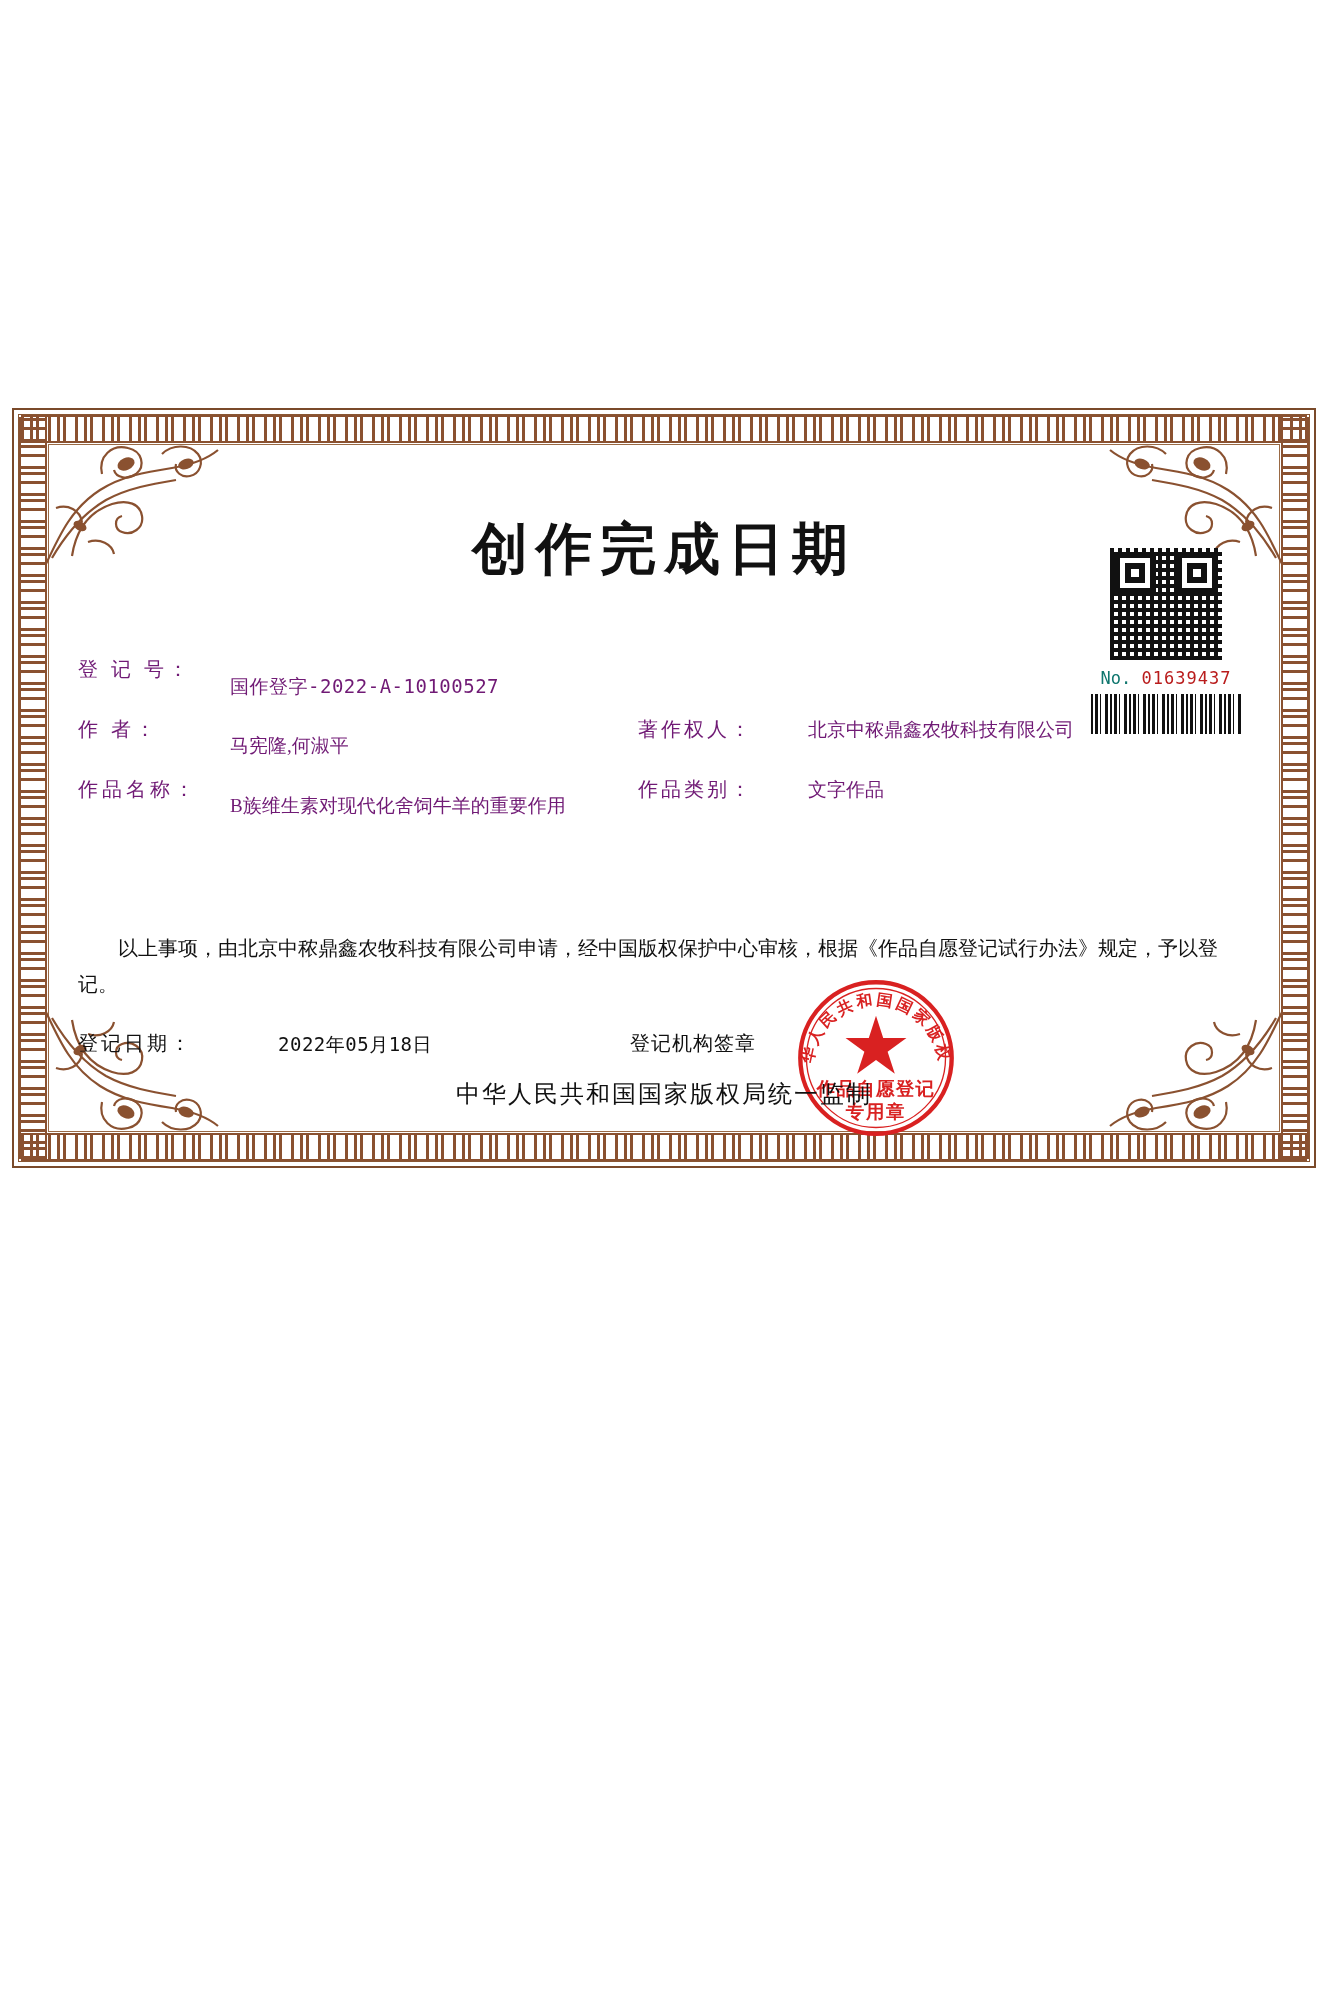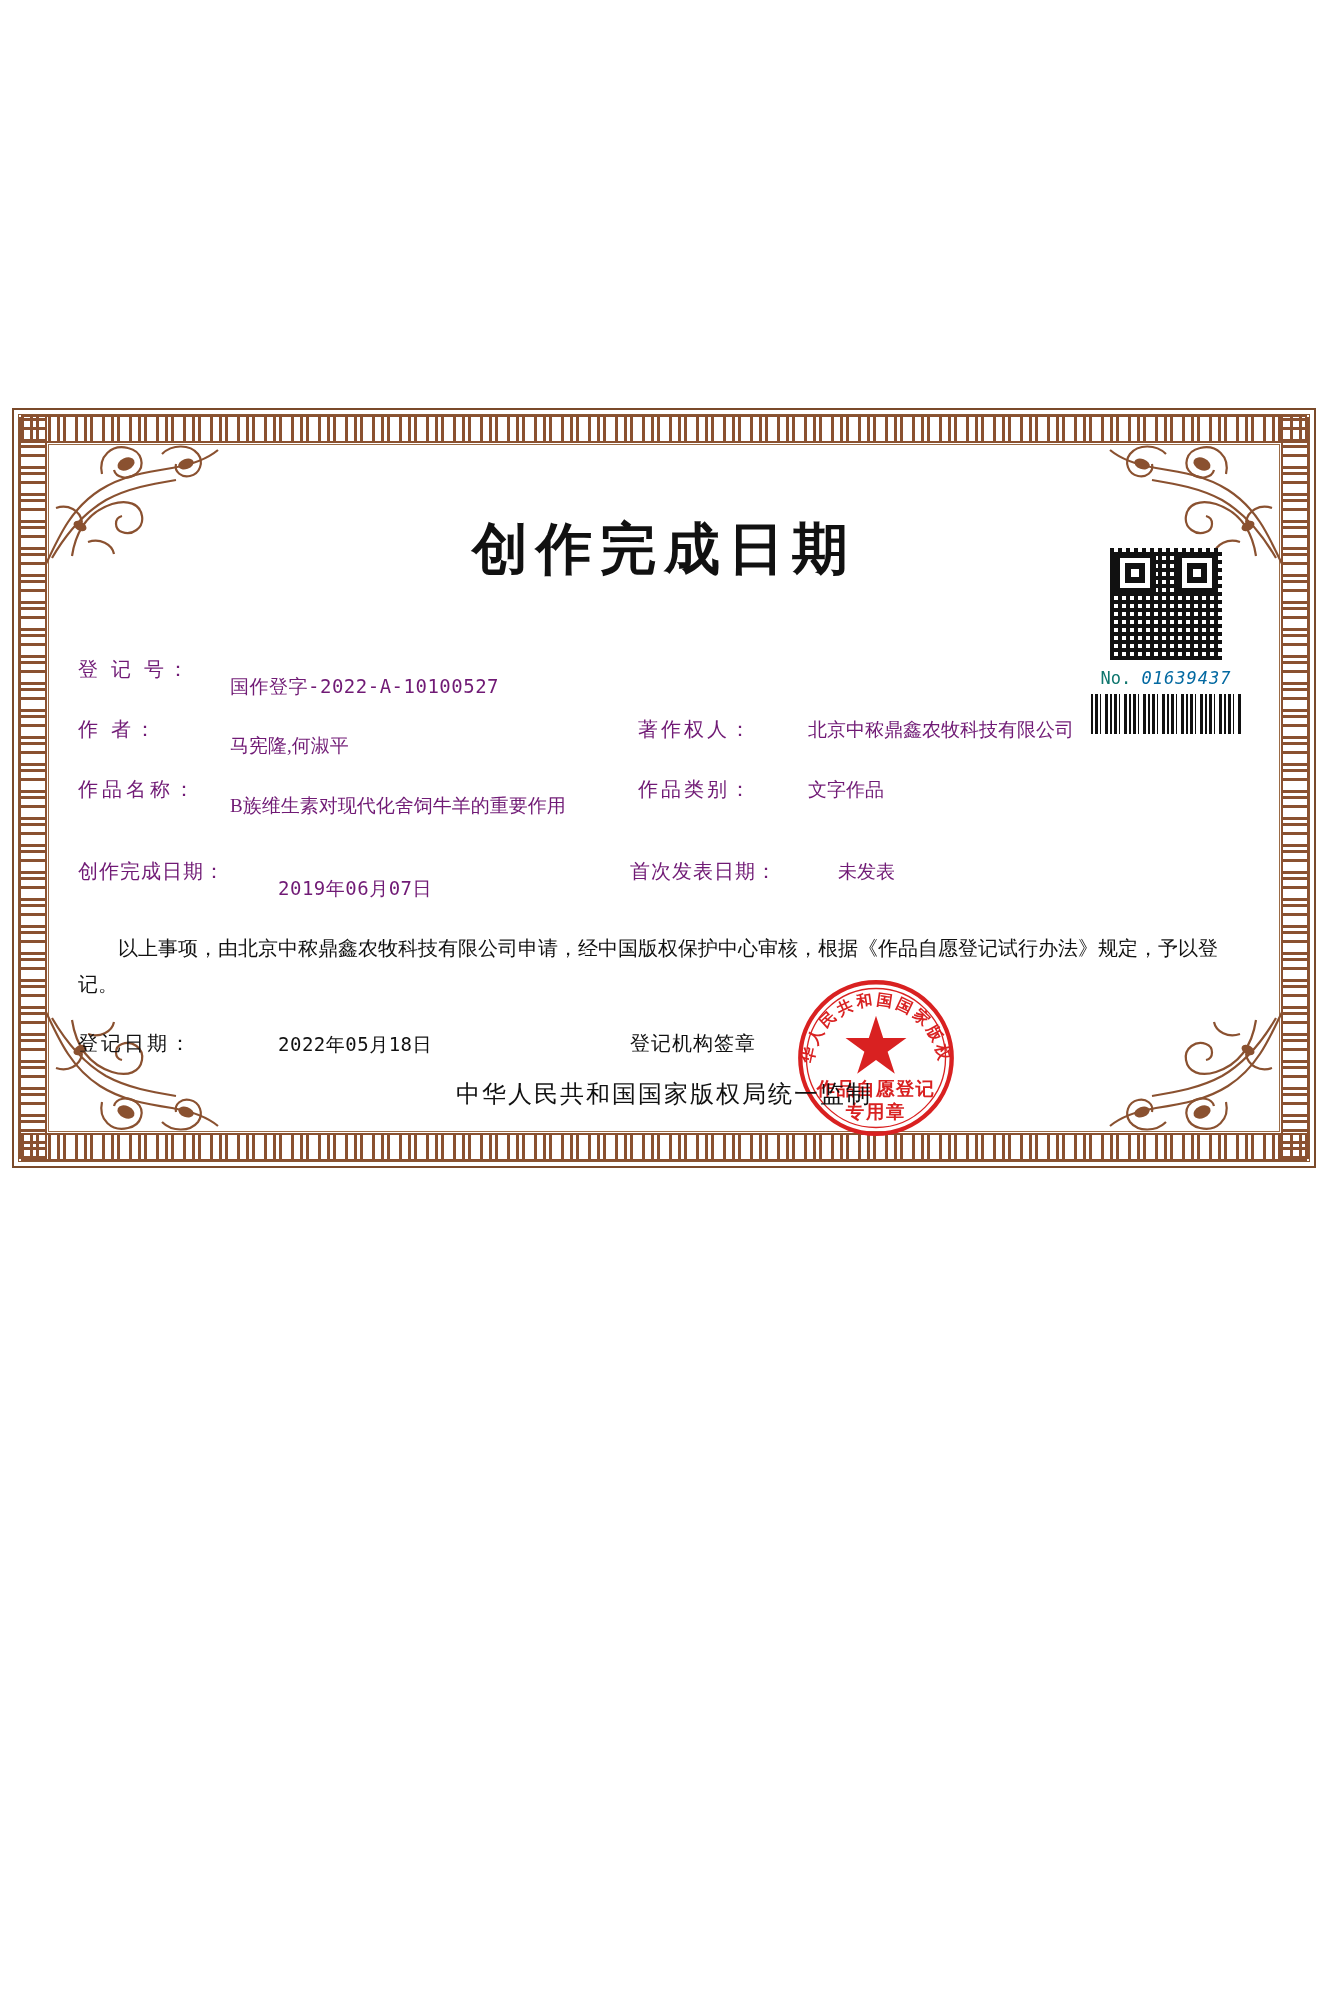--- a/index.html
+++ b/index.html
@@ -163,21 +163,21 @@
   .qr::after  { right: 4px; top: 4px; }
 
   .no-line {
     margin-top: 8px;
     font-family: "DejaVu Sans Mono", monospace;
     font-size: 17px;
     color: #111;
     white-space: nowrap;
   }
   .no-label { color: #0f766e; }
-  .no-value { color: #0369a1; letter-spacing: 1px; font-style: italic; }
+  .no-value { color: #b91c1c; letter-spacing: 1px; }
 
   .barcode {
     margin: 6px auto 0;
     width: 150px;
     height: 40px;
     background-color: #ffffff;
     background-image: repeating-linear-gradient(90deg,
       #111 0 2px, #fff 2px 4px, #111 4px 7px, #fff 7px 9px,
       #111 9px 10px, #fff 10px 14px, #111 14px 17px, #fff 17px 19px);
   }
@@ -397,26 +397,20 @@
           <div class="val2">北京中秾鼎鑫农牧科技有限公司</div>
         </div>
 
         <div class="row" style="min-height:58px;margin-bottom:24px;">
           <div class="lbl">作品名称：</div>
           <div class="val" style="width:372px;">B族维生素对现代化舍饲牛羊的重要作用</div>
           <div class="lbl2">作品类别：</div>
           <div class="val2">文字作品</div>
         </div>
 
-        <div class="row">
-          <div class="lbl wide" style="width:190px;">创作完成日期：</div>
-          <div class="val mono" style="left:200px;width:300px;">2019年06月07日</div>
-          <div class="lbl2 tight" style="left:552px;width:200px;">首次发表日期：</div>
-          <div class="val2" style="left:760px;">未发表</div>
-        </div>
 
       </div>
 
       <div class="statement">以上事项，由北京中秾鼎鑫农牧科技有限公司申请，经中国版权保护中心审核，根据《作品自愿登记试行办法》规定，予以登记。</div>
 
       <div class="regdate-row">
         <div class="lbl wide" style="position:absolute;left:0;top:0;width:150px;letter-spacing:3px;">登记日期：</div>
         <div class="val mono" style="position:absolute;left:200px;top:0;width:300px;">2022年05月18日</div>
         <div class="lbl2 tight" style="position:absolute;left:552px;top:0;width:220px;">登记机构签章</div>
       </div>

